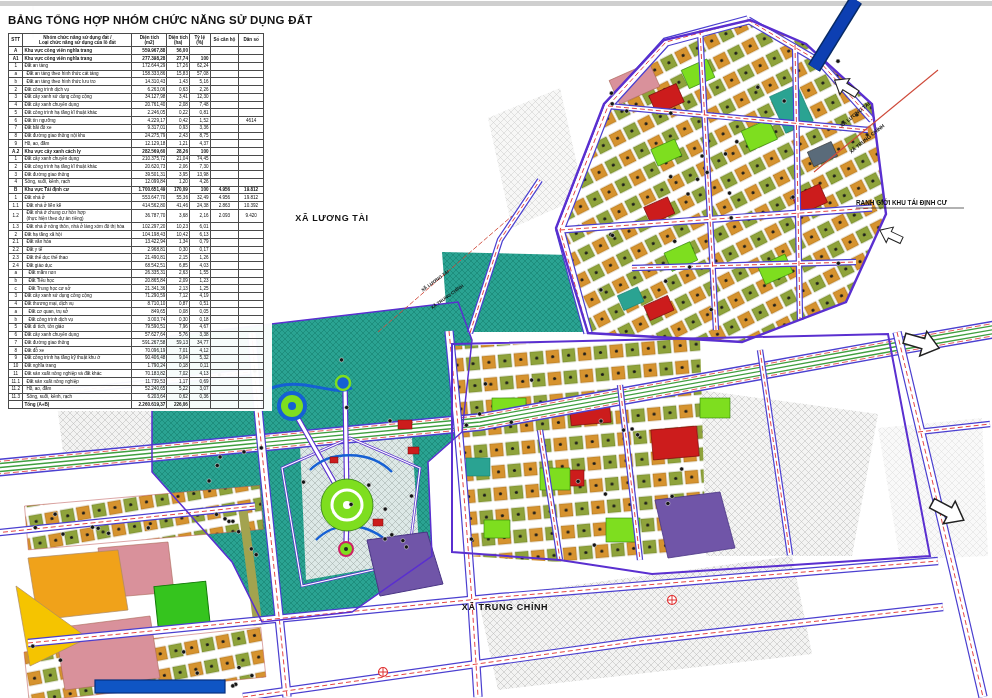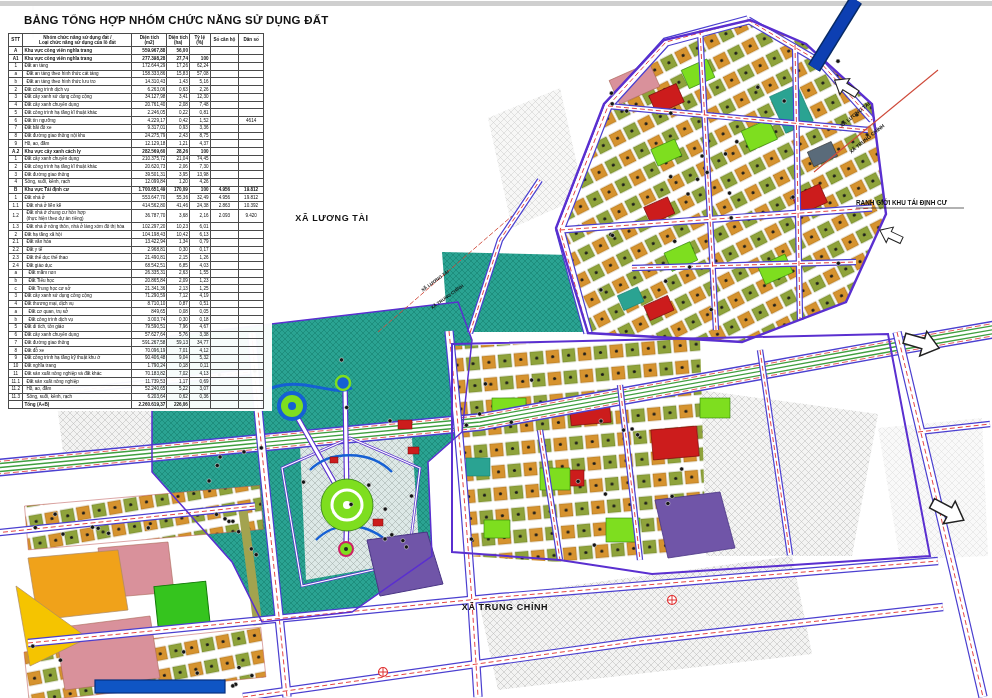--- a/index.html
+++ b/index.html
@@ -1,20 +1,20 @@
 <!DOCTYPE html>
 <html><head>
 <meta charset="utf-8">
 <style>
   html,body{margin:0;padding:0;background:#ffffff;}
   .stage{position:relative;width:992px;height:698px;background:#fff;overflow:hidden;
          font-family:"Liberation Sans",sans-serif;}
   #map-svg{position:absolute;left:0;top:0;}
   .panel{position:absolute;left:6px;top:6px;width:264px;z-index:5;background:rgba(255,255,255,.96);padding:2px 0 2px 2px;}
-  .panel h1{font-size:11.5px;font-weight:bold;color:#111;margin:6px 0 7px 16px;letter-spacing:.2px;white-space:nowrap;}
+  .panel h1{font-size:11.5px;font-weight:bold;color:#111;margin:6px 0 7px 0;letter-spacing:.2px;white-space:nowrap;}
   table.lu{border-collapse:collapse;width:256px;table-layout:fixed;}
   table.lu th,table.lu td{border:0.5px solid #4a4a4a;font-size:4.6px;line-height:1.25;
     padding:0.5px 1px;color:#111;white-space:pre-line;overflow:hidden;vertical-align:middle;}
   table.lu th{font-weight:bold;text-align:center;}
   td.ctr{text-align:center;}
   td.num{text-align:right;}
   td.name{text-align:left;}
   tr.g td, tr.t td{font-weight:bold;}
   tr.i td.name{padding-left:3px;}
   tr.i2 td.name{padding-left:5px;}

